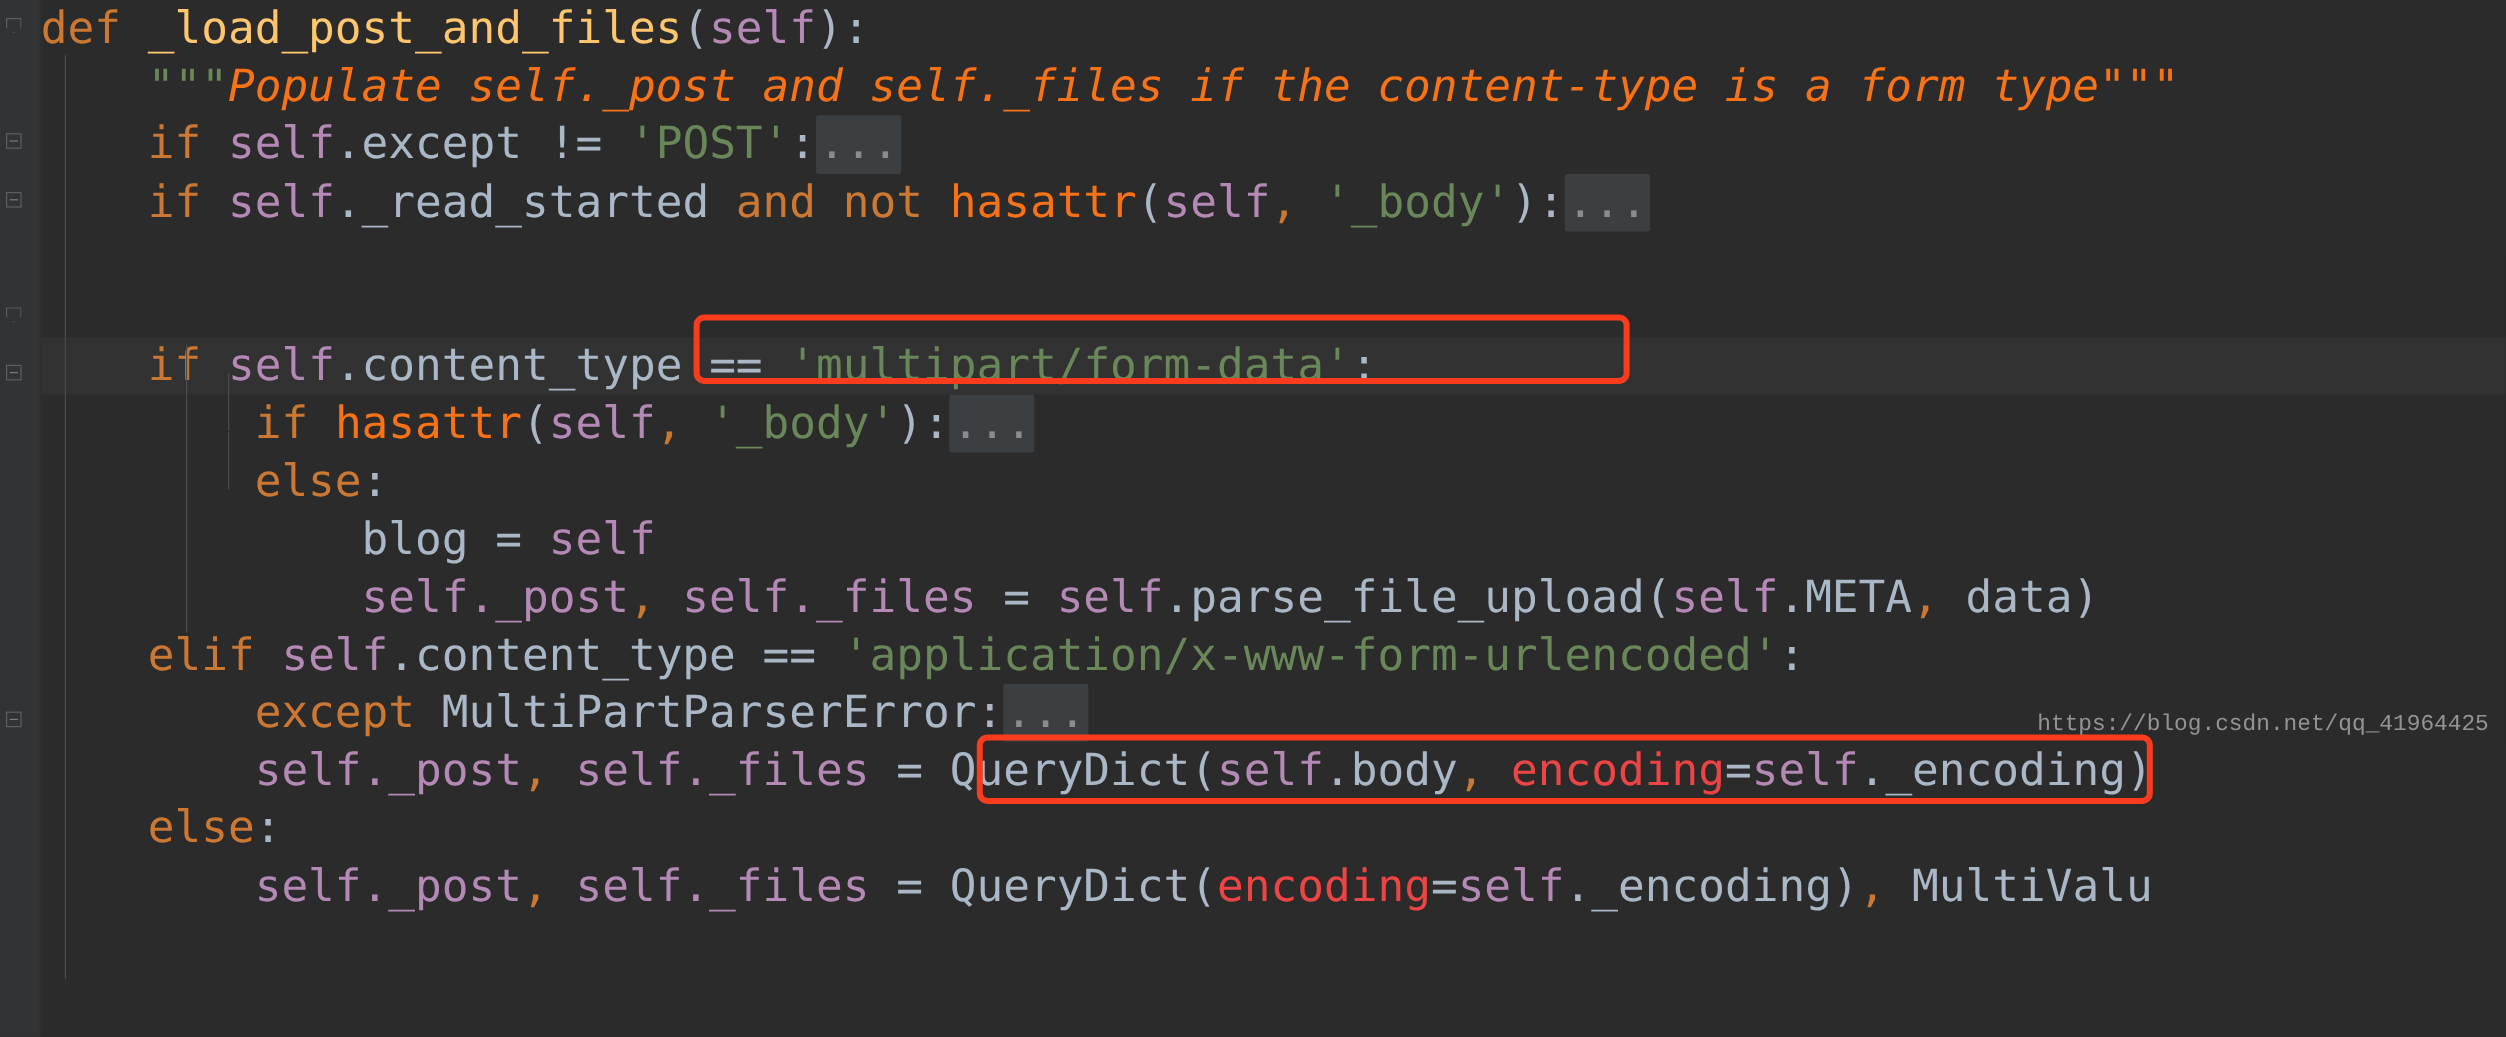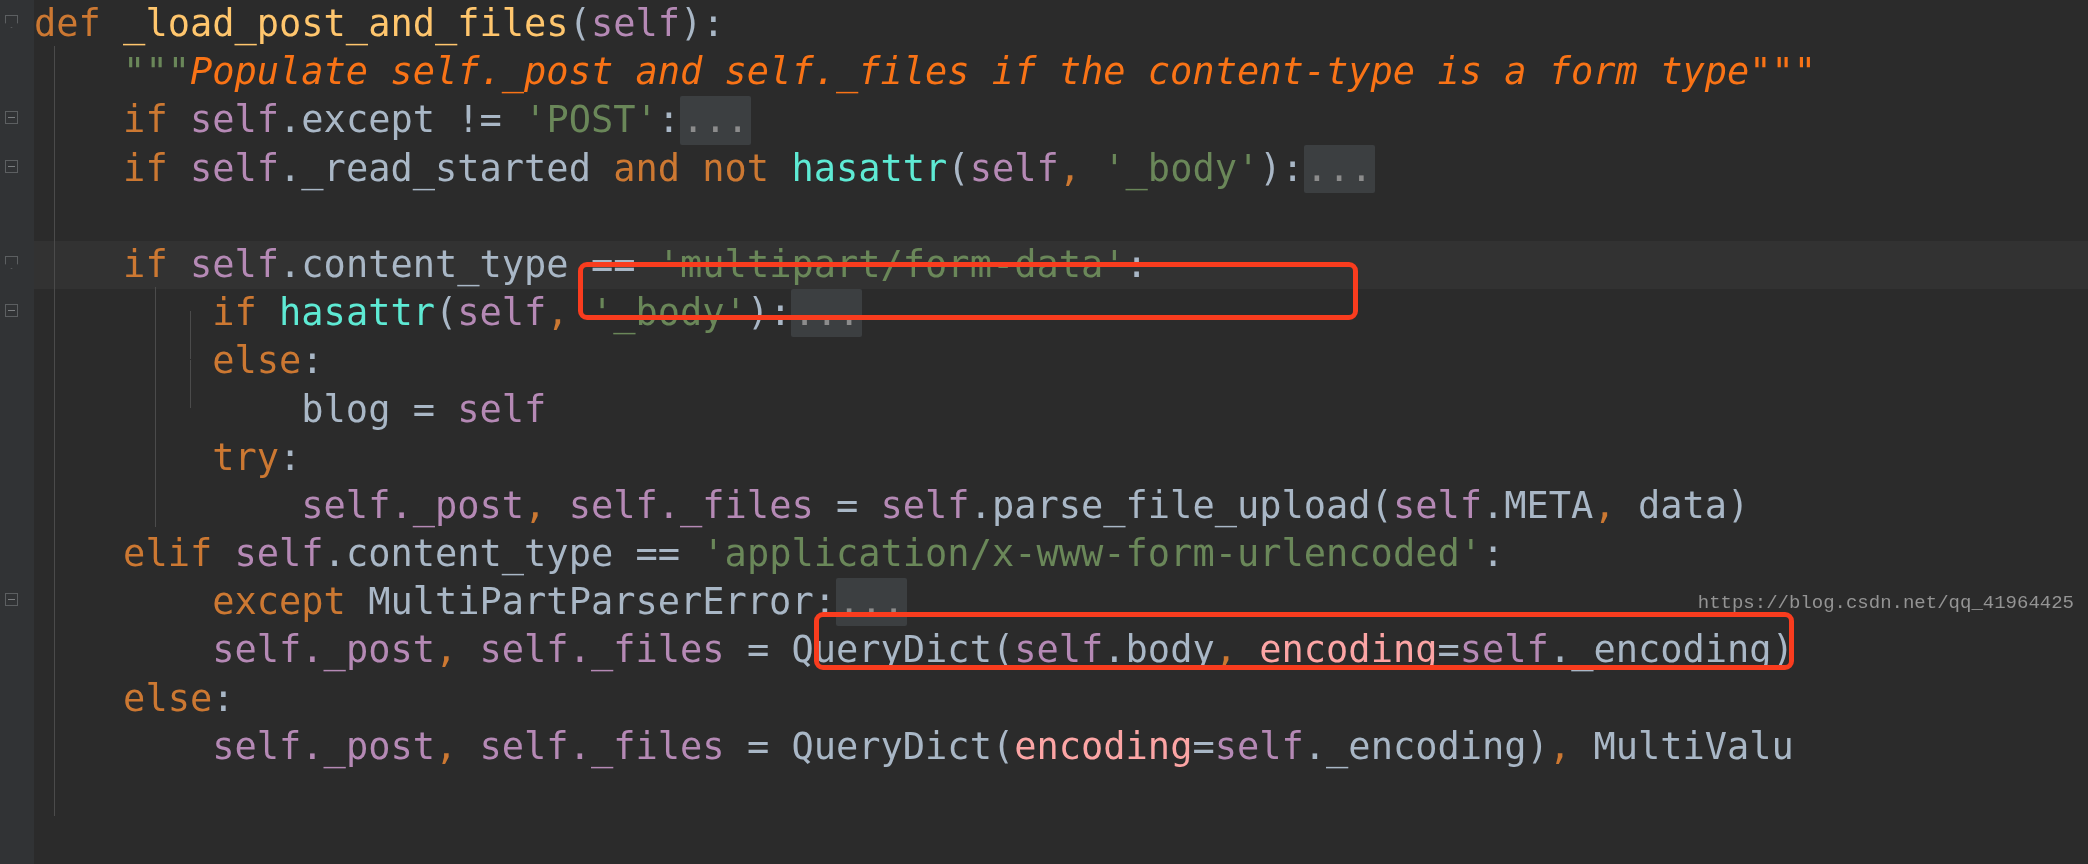--- a/index.html
+++ b/index.html
@@ -39,36 +39,36 @@
     background:#2b2b2b;
   }
   .line{
     position:relative;
     height:48.2px;line-height:48.2px;
     white-space:pre;
     font-size:37px;
     letter-spacing:0px;
     color:#a9b7c6;
   }
-  .line.current{background:#323232;}
+  .line.current{background:#323232;margin-top:40px;}
 
   
   .vguide{
     position:absolute;width:1px;background:#4b4b4b;
   }
 
   
   .kw      {color:#cc7832;}         
   .fn      {color:#ffc66d;}         
   .self    {color:#b589b5;}
   .plain   {color:#a9b7c6;}
   .str     {color:#6a8759;}         
   .doc     {color:#f97316;font-style:italic;} 
-  .builtin {color:#5eead4;}         
-  .kwarg   {color:#fca5a5;}         
+  .builtin {color:#f97316;}         
+  .kwarg   {color:#ef4444;}         
   .comma   {color:#cc7832;}
   .punc    {color:#a9b7c6;}
 
   
   .fold-dots{
     display:inline-block;
     background:#3c3f41;
     color:#8c8c8c;
     padding:0 2px;
     border-radius:2px;
@@ -126,21 +126,20 @@
   <div class="code" id="code-area">
       <div class="line"><span class="kw">def</span><span class="plain"> </span><span class="fn">_load_post_and_files</span><span class="punc">(</span><span class="self">self</span><span class="punc">):</span></div>
       <div class="line"><span class="plain">    </span><span class="str">"""</span><span class="doc">Populate self._post and self._files if the content-type is a form type"""</span></div>
       <div class="line"><span class="plain">    </span><span class="kw">if</span><span class="plain"> </span><span class="self">self</span><span class="plain">.except </span><span class="plain">!=</span><span class="plain"> </span><span class="str">'POST'</span><span class="punc">:</span><span class="fold-dots">...</span></div>
       <div class="line"><span class="plain">    </span><span class="kw">if</span><span class="plain"> </span><span class="self">self</span><span class="plain">._read_started </span><span class="kw">and</span><span class="plain"> </span><span class="kw">not</span><span class="plain"> </span><span class="builtin">hasattr</span><span class="punc">(</span><span class="self">self</span><span class="comma">,</span><span class="plain"> </span><span class="str">'_body'</span><span class="punc">):</span><span class="fold-dots">...</span></div>
       <div class="line"><span class="plain"></span></div>
       <div class="line current"><span class="plain">    </span><span class="kw">if</span><span class="plain"> </span><span class="self">self</span><span class="plain">.content_type </span><span class="plain">==</span><span class="plain"> </span><span class="str">'multipart/form-data'</span><span class="punc">:</span></div>
       <div class="line"><span class="plain">        </span><span class="kw">if</span><span class="plain"> </span><span class="builtin">hasattr</span><span class="punc">(</span><span class="self">self</span><span class="comma">,</span><span class="plain"> </span><span class="str">'_body'</span><span class="punc">):</span><span class="fold-dots">...</span></div>
       <div class="line"><span class="plain">        </span><span class="kw">else</span><span class="punc">:</span></div>
       <div class="line"><span class="plain">            </span><span class="plain">blog </span><span class="plain">=</span><span class="plain"> </span><span class="self">self</span></div>
-      <div class="line"><span class="plain">        </span><span class="kw">try</span><span class="punc">:</span></div>
       <div class="line"><span class="plain">            </span><span class="self">self</span><span class="self">._post</span><span class="comma">,</span><span class="plain"> </span><span class="self">self</span><span class="self">._files</span><span class="plain"> </span><span class="plain">=</span><span class="plain"> </span><span class="self">self</span><span class="plain">.parse_file_upload</span><span class="punc">(</span><span class="self">self</span><span class="plain">.META</span><span class="comma">,</span><span class="plain"> data)</span></div>
       <div class="line"><span class="plain">    </span><span class="kw">elif</span><span class="plain"> </span><span class="self">self</span><span class="plain">.content_type </span><span class="plain">==</span><span class="plain"> </span><span class="str">'application/x-www-form-urlencoded'</span><span class="punc">:</span></div>
       <div class="line"><span class="plain">        </span><span class="kw">except</span><span class="plain"> MultiPartParserError</span><span class="punc">:</span><span class="fold-dots">...</span></div>
       <div class="line"><span class="plain">        </span><span class="self">self</span><span class="self">._post</span><span class="comma">,</span><span class="plain"> </span><span class="self">self</span><span class="self">._files</span><span class="plain"> </span><span class="plain">=</span><span class="plain"> QueryDict(</span><span class="self">self</span><span class="plain">.body</span><span class="comma">,</span><span class="plain"> </span><span class="kwarg">encoding</span><span class="plain">=</span><span class="self">self</span><span class="plain">._encoding</span><span class="punc">)</span></div>
       <div class="line"><span class="plain">    </span><span class="kw">else</span><span class="punc">:</span></div>
       <div class="line"><span class="plain">        </span><span class="self">self</span><span class="self">._post</span><span class="comma">,</span><span class="plain"> </span><span class="self">self</span><span class="self">._files</span><span class="plain"> </span><span class="plain">=</span><span class="plain"> QueryDict(</span><span class="kwarg">encoding</span><span class="plain">=</span><span class="self">self</span><span class="plain">._encoding</span><span class="punc">)</span><span class="comma">,</span><span class="plain"> MultiValu</span></div>
     </div>
 
   <div class="vguide" style="left:54px;top:46px;height:770px;"></div>
   <div class="vguide" style="left:155px;top:287px;height:240px;"></div>

